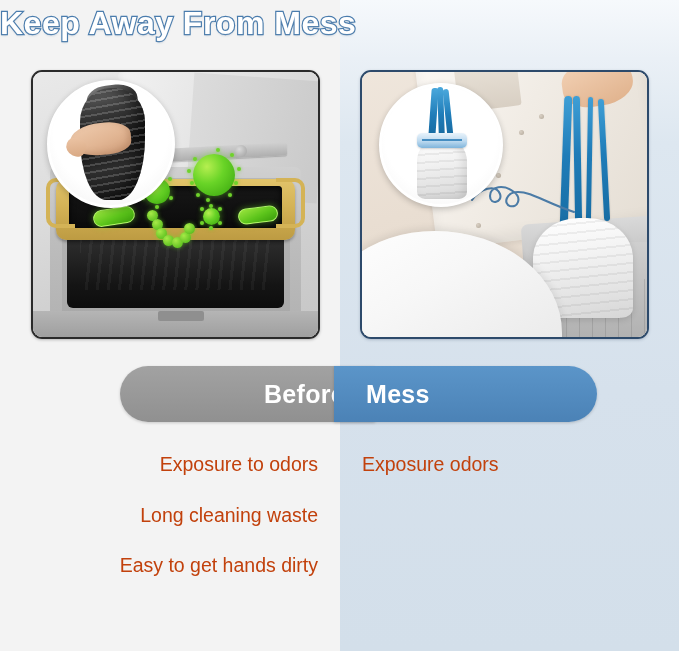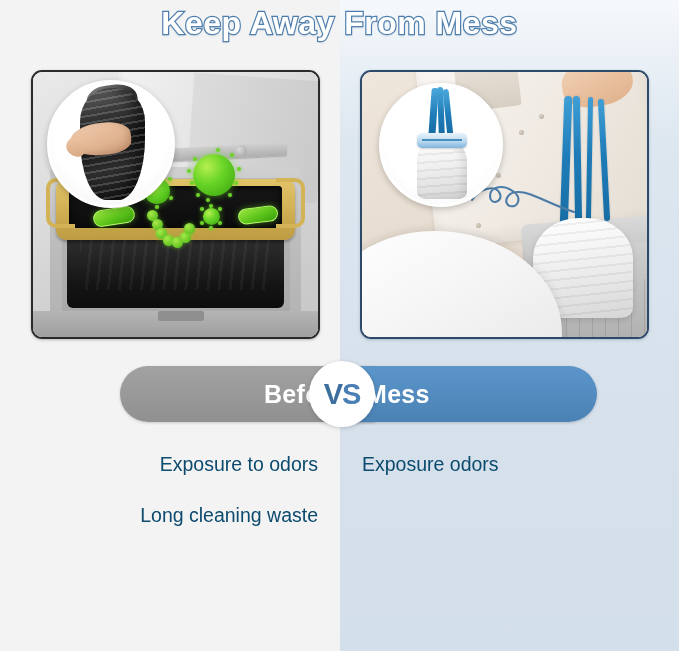--- a/index.html
+++ b/index.html
@@ -9,21 +9,21 @@
     background:#f3f3f3;
     position:relative;
   }
   
   #bg-left{position:absolute;left:0;top:0;width:340px;height:651px;background:#f3f3f3;}
   #bg-right{position:absolute;left:340px;top:0;width:339px;height:651px;
             background:linear-gradient(180deg,#f6f9fc 0%,#eaf0f6 9%,#dde7f0 22%,#d6e1ec 60%,#d3dfea 100%);}
 
   
   #title-wrap{position:absolute;left:0;top:2px;width:679px;height:42px;
-              display:flex;align-items:center;justify-content:center;z-index:6;}
+              display:flex;align-items:center;justify-content:flex-start;z-index:6;}
   #title{
     font-size:32px;font-weight:bold;letter-spacing:.5px;
     color:#ffffff;
     -webkit-text-stroke:2.4px #4a7cad;
     paint-order:stroke fill;
     text-shadow:0 2px 2px rgba(120,150,180,.30);
     white-space:nowrap;
   }
 
   
@@ -179,21 +179,21 @@
        background:#ffffff;display:flex;align-items:center;justify-content:center;
        box-shadow:0 1px 4px rgba(0,0,0,.18);z-index:8;}
   #vs-text{font-size:29px;font-weight:bold;color:#4a7fb5;letter-spacing:-1px;}
   #vs-text .v{color:#3d6f9e;}
 
   
   #list-before{position:absolute;left:0;top:455px;width:318px;z-index:5;
        display:flex;flex-direction:column;align-items:flex-end;}
   #list-after{position:absolute;left:362px;top:455px;width:310px;z-index:5;
        display:flex;flex-direction:column;align-items:flex-start;}
-  .list-item{font-size:19.5px;color:#0c4a6e;line-height:1;padding:0 0 31px 0;white-space:nowrap;}
+  .list-item{font-size:19.5px;color:#c2410c;line-height:1;padding:0 0 31px 0;white-space:nowrap;}
 </style>
 </head>
 <body>
 
 <div id="bg-left"></div>
 <div id="bg-right"></div>
 
 <div id="title-wrap">
   <div id="title">Keep Away From Mess</div>
 </div>
@@ -301,25 +301,23 @@
   </div>
 </div>
 
 <div id="vs-bar">
   <div class="pill" id="pill-before">
     <span class="pill-label">Before</span>
   </div>
   <div class="pill" id="pill-after">
     <span class="pill-label">Mess</span>
   </div>
-  <div id="vs-circle">
-    <span id="vs-text"><span class="v">V</span><span class="s">S</span></span>
-  </div>
 </div>
 
 <div id="list-before">
   <div class="list-item">Exposure to odors</div>
   <div class="list-item">Long cleaning waste</div>
+  <div class="list-item">Easy to get hands dirty</div>
 </div>
 
 <div id="list-after">
   <div class="list-item">Exposure odors</div>
 </div>
 
 </body></html>

